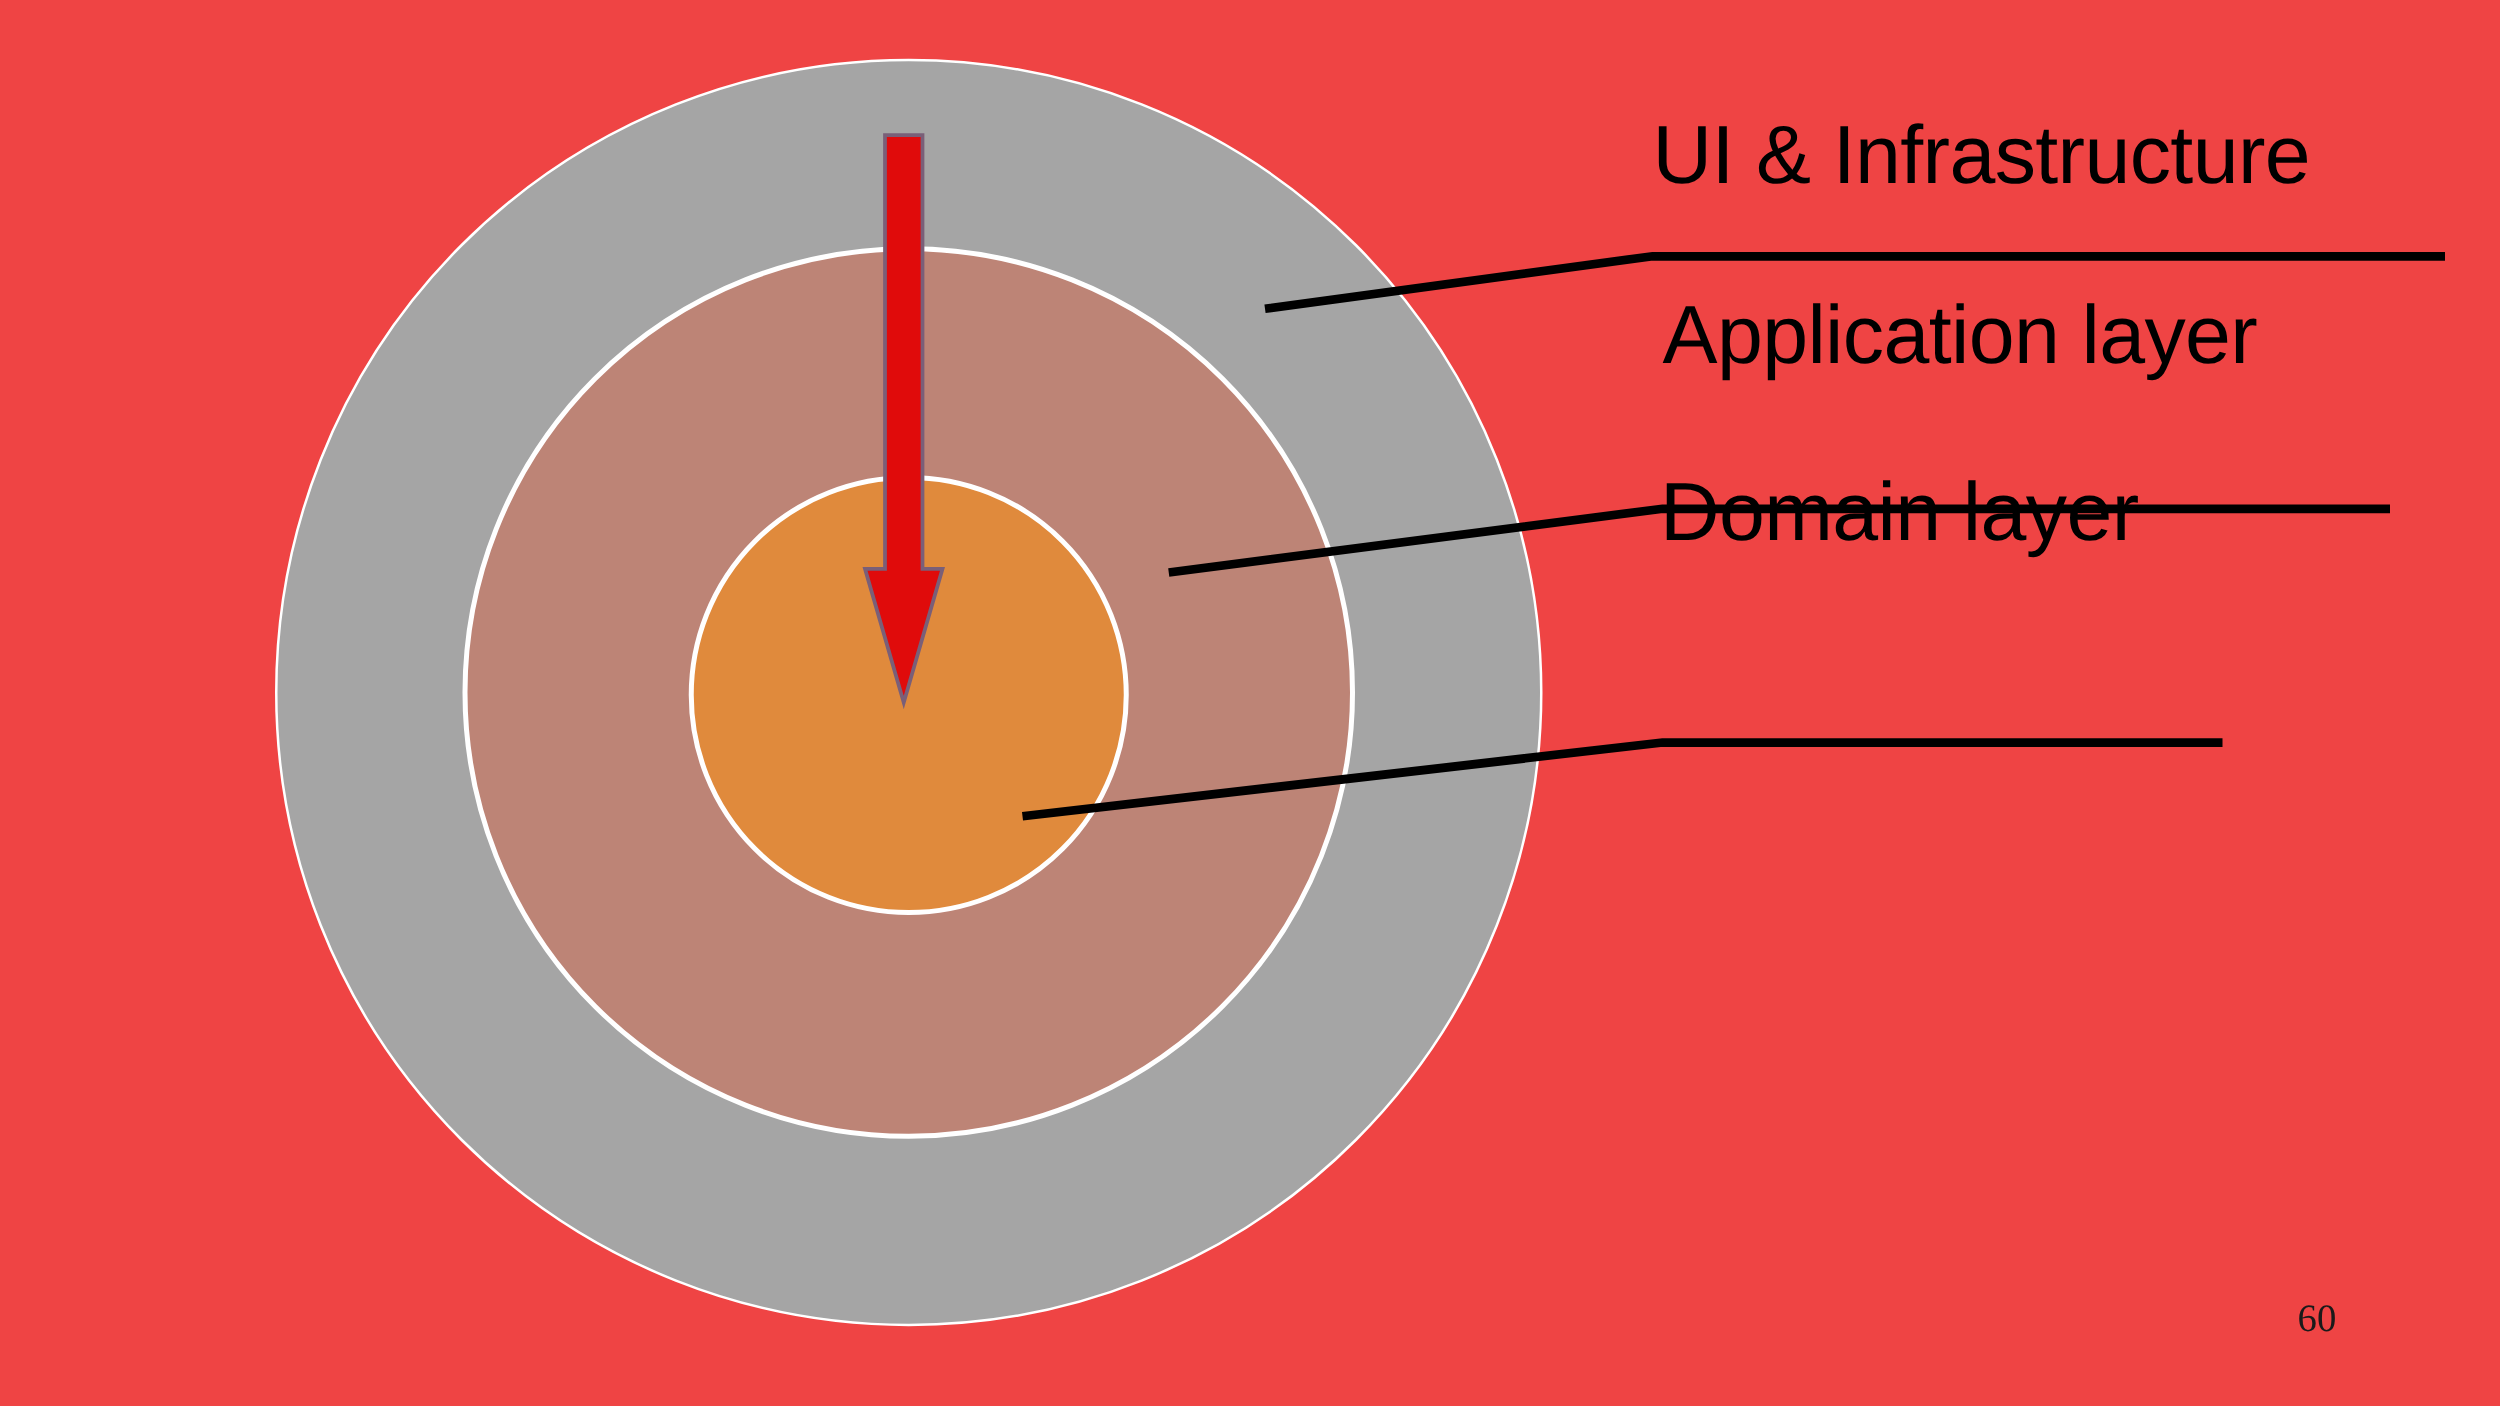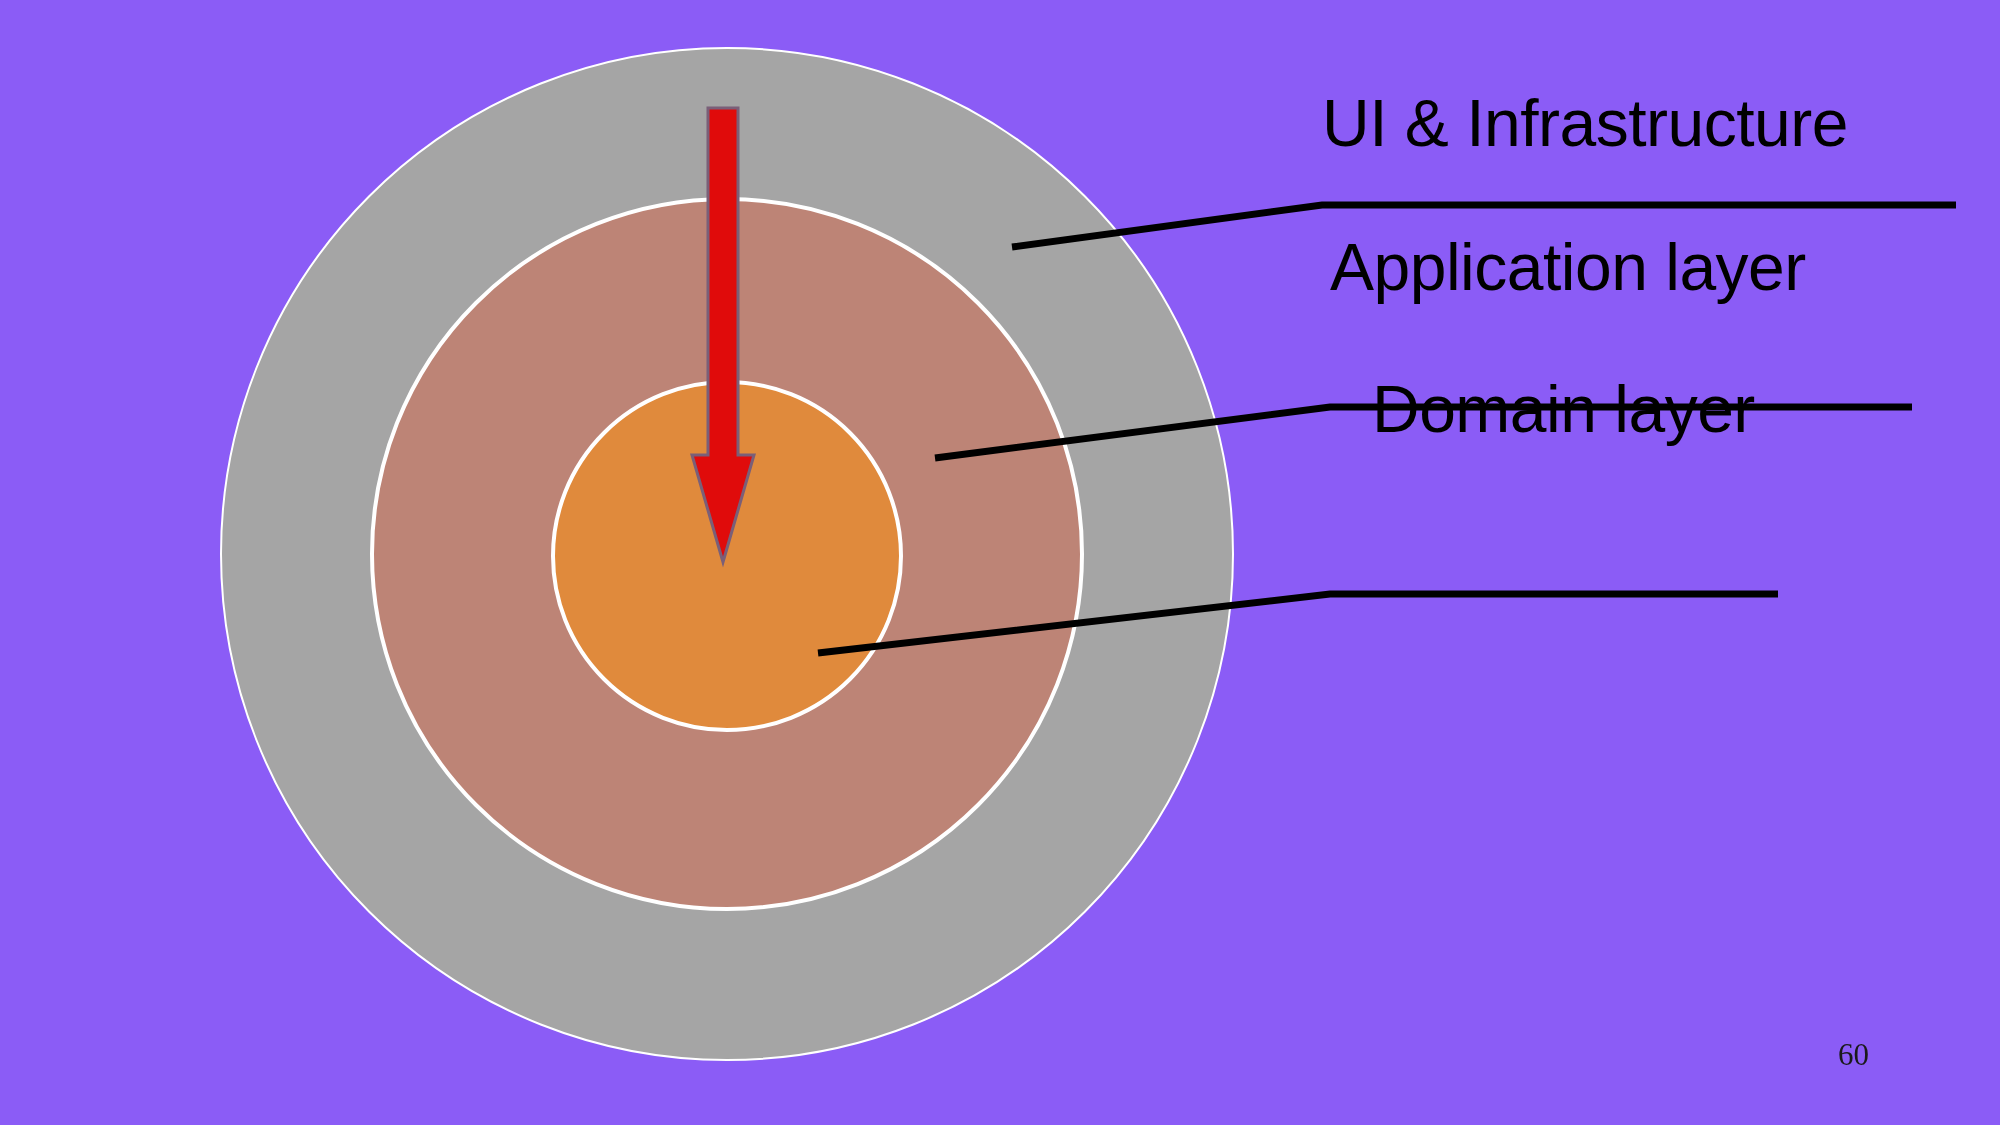--- a/index.html
+++ b/index.html
@@ -38,36 +38,36 @@
   }
   #label-ui-infrastructure {
     left: 1322px;
     top: 89px;
   }
   #label-application-layer {
     left: 1330px;
     top: 233px;
   }
   #label-domain-layer {
-    left: 1372px;
+    left: 1328px;
     top: 375px;
   }
   #page-number {
     position: absolute;
     left: 1838px;
     top: 1037px;
     font-family: Liberation Serif, serif;
     font-size: 31px;
     color: #1a1a1a;
   }
 </style>
 </head>
 <body>
 
-<div id="slide" style="background: #8b5cf6;">
+<div id="slide" style="background: #ef4444;">
 
   <svg id="diagram-svg" viewBox="0 0 2000 1125" xmlns="http://www.w3.org/2000/svg">
 
     <circle id="ring-outer" cx="727" cy="554" r="506" fill="#A5A5A5" stroke="#FFFFFF" stroke-width="2"></circle>
 
     <circle id="ring-middle" cx="727" cy="554" r="355" fill="#BD8476" stroke="#FFFFFF" stroke-width="4"></circle>
 
     <circle id="ring-inner" cx="727" cy="556" r="174" fill="#E08A3C" stroke="#FFFFFF" stroke-width="4"></circle>
 
     <g>

